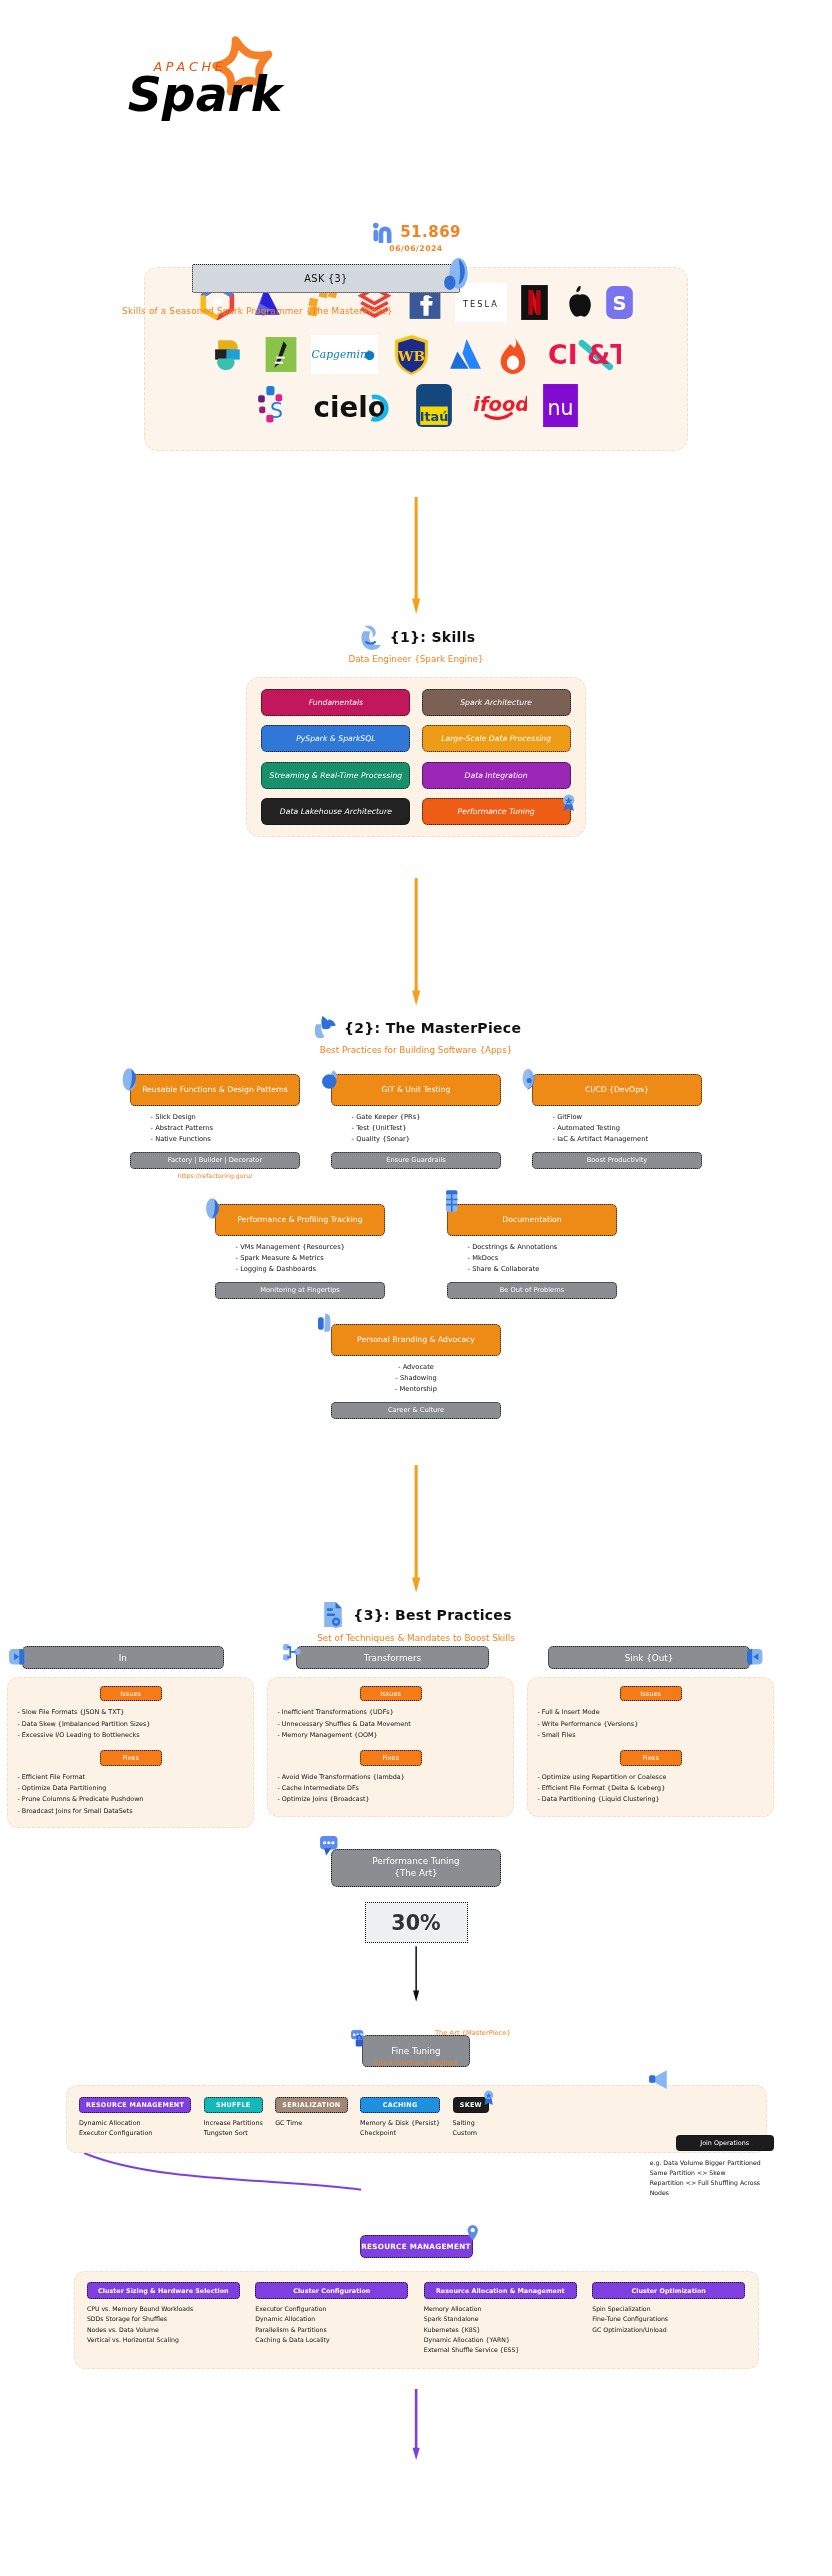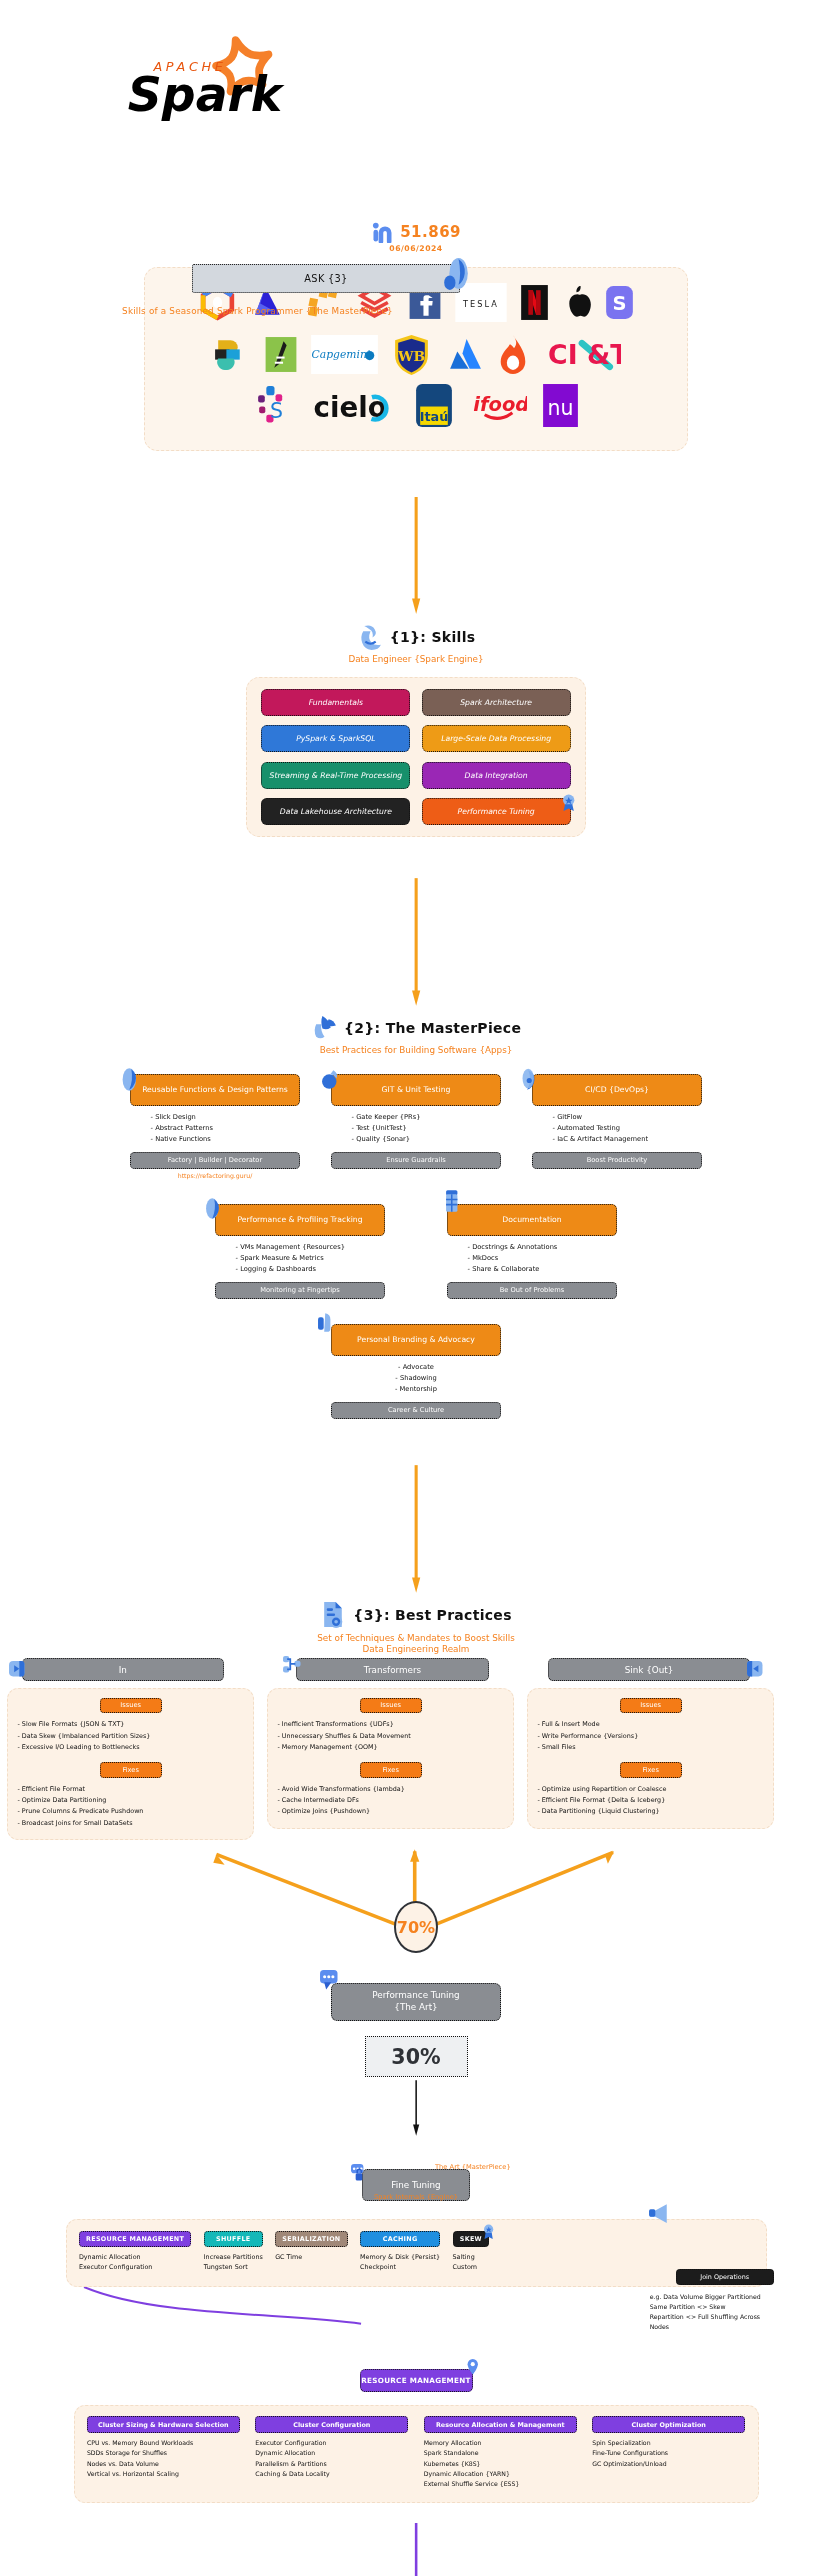--- a/index.html
+++ b/index.html
@@ -561,21 +561,20 @@
         <rect x="13" y="16" width="12" height="5" rx="2" fill="#2f6fd8"></rect>
         <rect x="13" y="26" width="16" height="5" rx="2" fill="#2f6fd8"></rect>
         <circle cx="31" cy="42" r="12" fill="#8ab6f0"></circle>
         <circle cx="31" cy="42" r="8" fill="#2f6fd8"></circle>
         <circle cx="31" cy="42" r="3.5" fill="#8ab6f0"></circle>
       </svg>
       <div class="sect-title">{3}: Best Practices</div>
     </div>
     <div class="sect-sub">
       <div>Set of Techniques &amp; Mandates to Boost Skills</div>
-      <div>Data Engineering Realm</div>
     </div>
 
     <div class="bp-row">
 
       <div class="bp-col">
         <div class="bp-head" style="width:82%; margin-left:14.4px">
           <svg class="bp-head-icon" style="left:-14.4px;top:1px" viewBox="0 0 34 34">
             <rect x="2" y="2" width="30" height="30" rx="8" fill="#8ab6f0"></rect>
             <path d="M22 2 h4 a6 6 0 0 1 6 6 v18 a6 6 0 0 1 -6 6 h-4z" fill="#2f6fd8"></path>
             <path d="M12 10 l10 7 l-10 7z" fill="#2f6fd8"></path>
@@ -613,21 +612,21 @@
           <div class="bp-pill">Issues</div>
           <div class="bp-list">
             <div>- Inefficient Transformations {UDFs}</div>
             <div>- Unnecessary Shuffles &amp; Data Movement</div>
             <div>- Memory Management {OOM}</div>
           </div>
           <div class="bp-pill" style="margin-top:9.3px">Fixes</div>
           <div class="bp-list">
             <div>- Avoid Wide Transformations {lambda}</div>
             <div>- Cache Intermediate DFs</div>
-            <div>- Optimize Joins {Pushdown}</div>
+            <div>- Optimize Joins {Broadcast}</div>
           </div>
         </div>
       </div>
 
       <div class="bp-col">
         <div class="bp-head" style="width:82%; margin-left:20.6px">
           <svg class="bp-head-icon" style="right:-14.4px;top:1px" viewBox="0 0 34 34">
             <rect x="2" y="2" width="30" height="30" rx="8" fill="#8ab6f0"></rect>
             <path d="M12 2 H8 a6 6 0 0 0 -6 6 v18 a6 6 0 0 0 6 6 h4z" fill="#2f6fd8"></path>
             <path d="M24 10 l-10 7 l10 7z" fill="#2f6fd8"></path>
@@ -645,31 +644,20 @@
           <div class="bp-list">
             <div>- Optimize using Repartition or Coalesce</div>
             <div>- Efficient File Format {Delta &amp; Iceberg}</div>
             <div>- Data Partitioning {Liquid Clustering}</div>
           </div>
         </div>
       </div>
     </div>
   </div>
 
-  <div class="pct-wrap">
-    <svg width="832" height="93" viewBox="0 0 1615 180" style="position:absolute;top:0;left:0">
-      <path d="M780 160 L420 20" stroke="#f5a01c" stroke-width="7"></path>
-      <path d="M420 20 l16 20 l-22 -4z" fill="#f5a01c"></path>
-      <path d="M805 160 L805 14" stroke="#f5a01c" stroke-width="7"></path>
-      <path d="M805 10 l-9 24 h18z" fill="#f5a01c"></path>
-      <path d="M835 160 L1190 16" stroke="#f5a01c" stroke-width="7"></path>
-      <path d="M1192 14 l-18 6 l6 18z" fill="#f5a01c"></path>
-    </svg>
-    <div class="pct-circle">70%</div>
-  </div>
 
   <div>
     <div class="pt-box">
       <svg class="pt-icon" viewBox="0 0 42 42">
         <rect x="2" y="2" width="34" height="26" rx="7" fill="#5b8def"></rect>
         <path d="M10 26 l4 14 l10 -14z" fill="#2b5fd0"></path>
         <circle cx="11" cy="15" r="3" fill="#fff"></circle>
           <circle cx="19" cy="15" r="3" fill="#fff"></circle>
           <circle cx="27" cy="15" r="3" fill="#fff"></circle>
       </svg>

